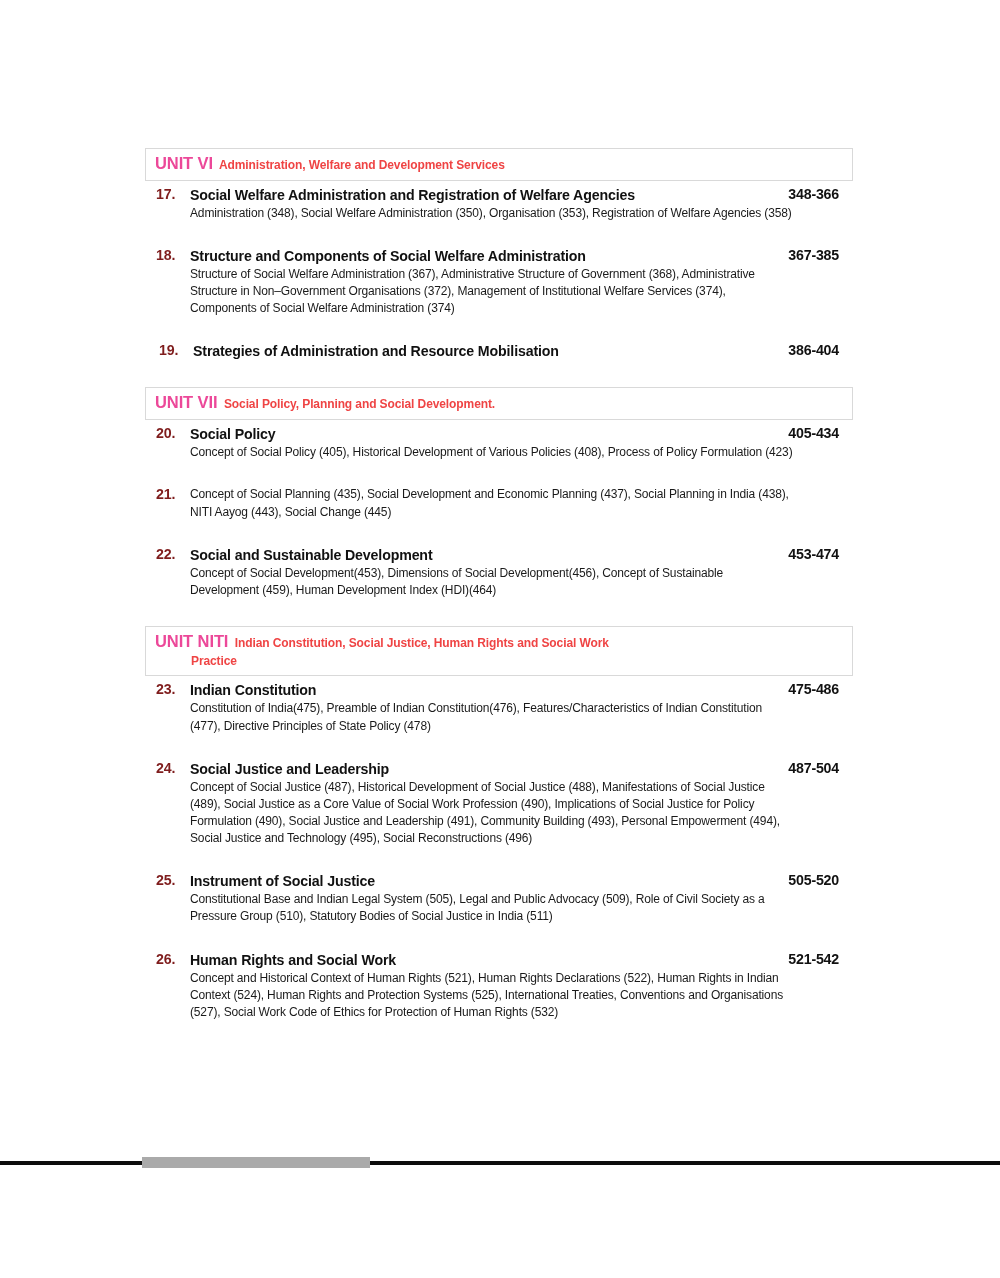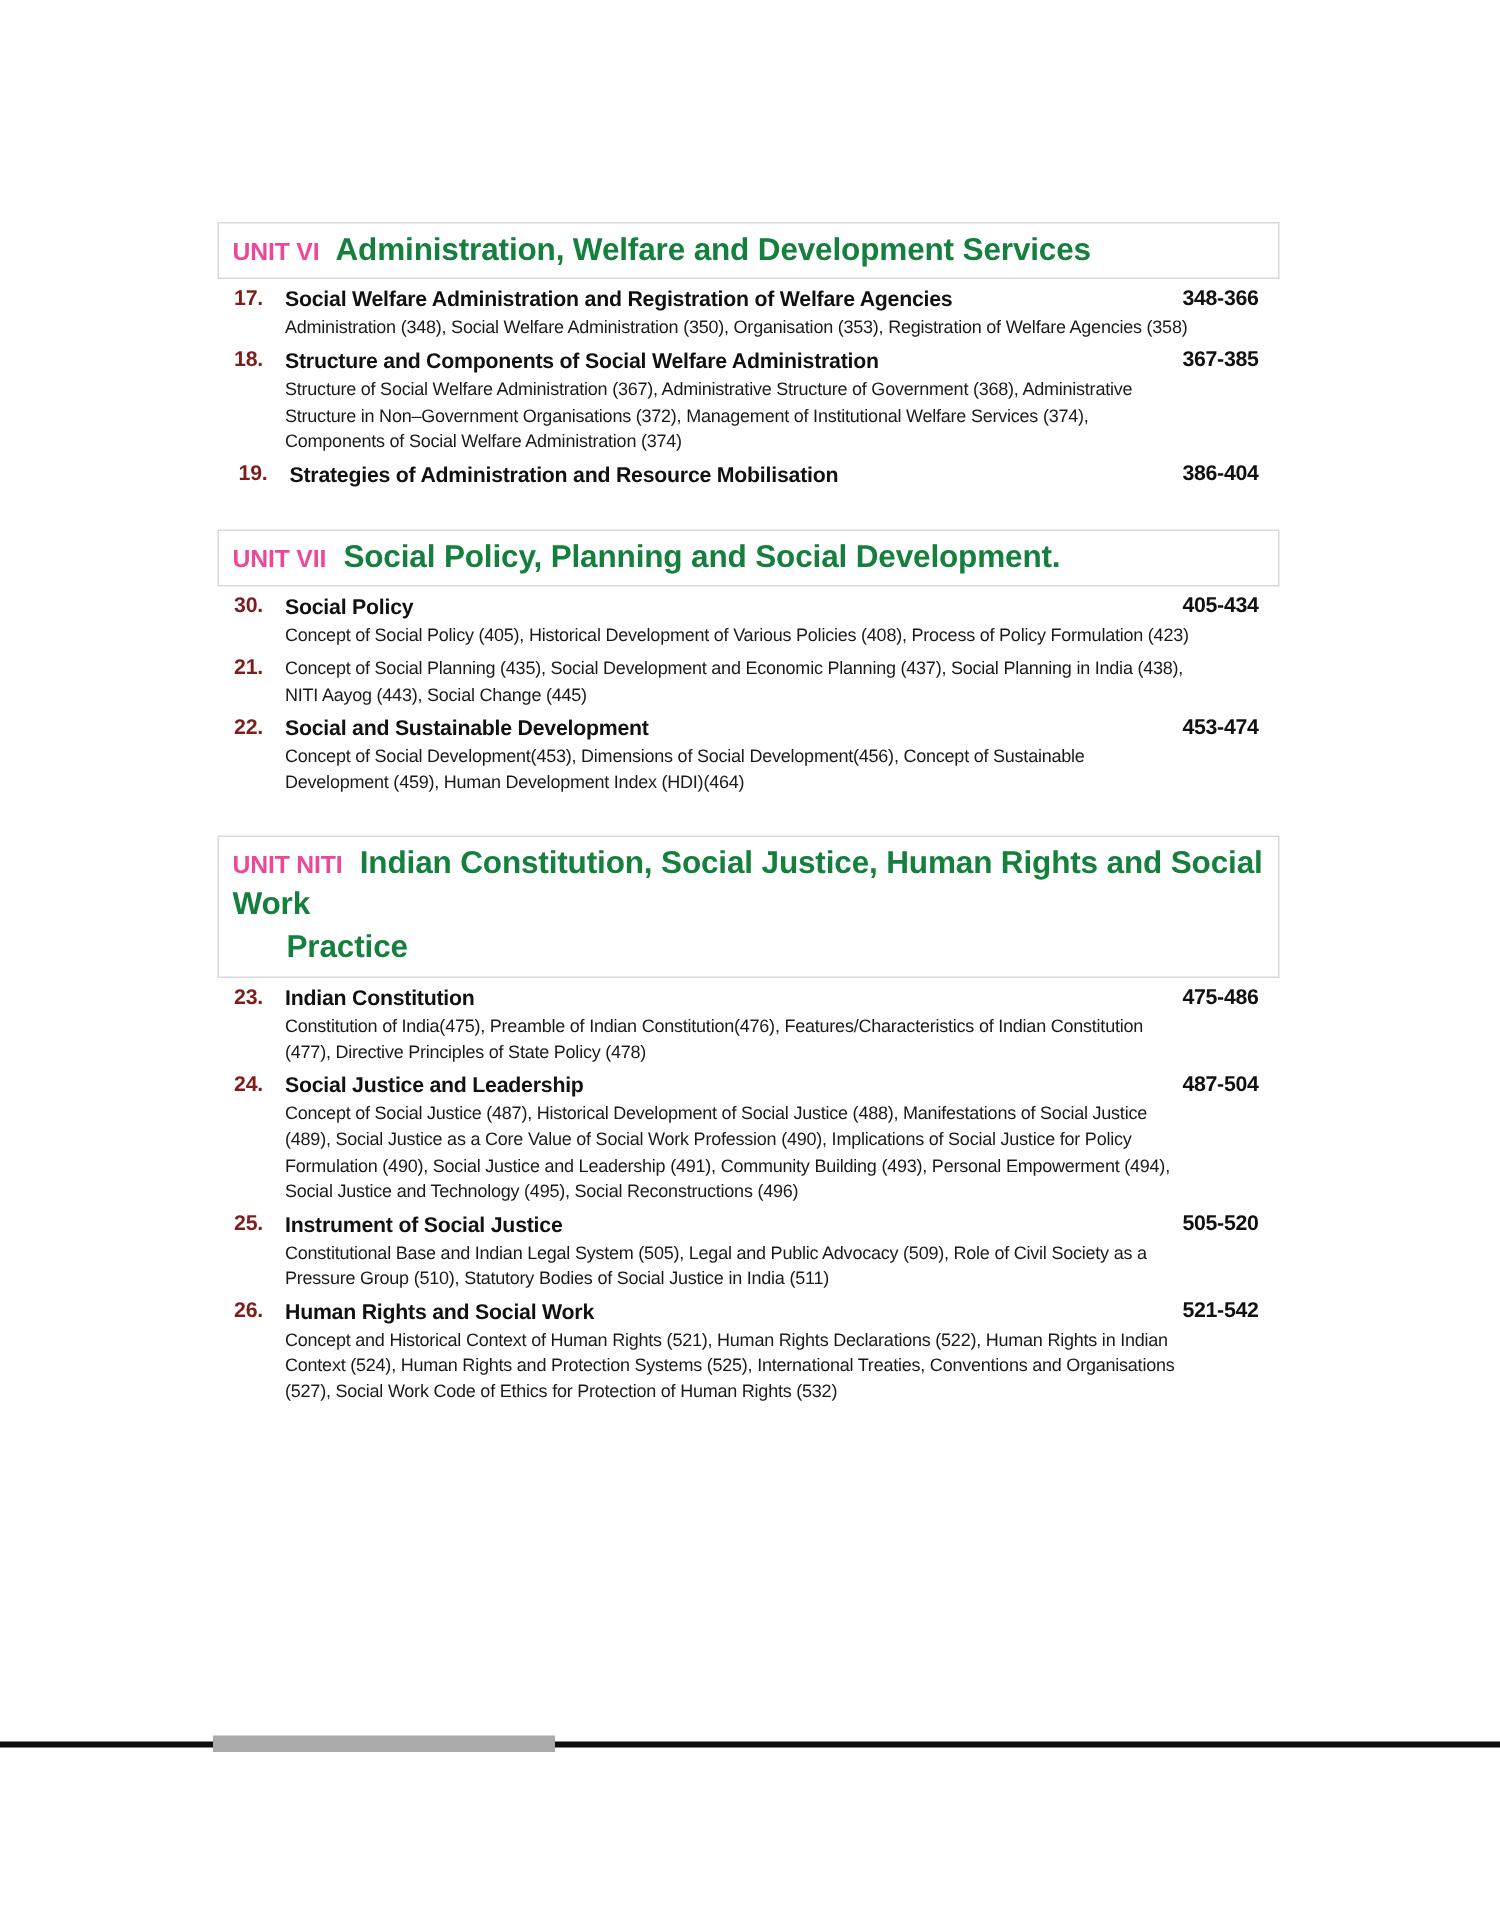--- a/index.html
+++ b/index.html
@@ -46,34 +46,34 @@
   }
   .unit-label {
     font-weight: bold;
     font-size: 16.5px;
     color: #ec4899;
     letter-spacing: -0.1px;
     white-space: nowrap;
   }
   .unit-title {
     font-weight: bold;
-    font-size: 21px;
-    color: #15803d;
+    font-size: 12px;
+    color: #ef4444;
     letter-spacing: -0.1px;
   }
   .unit-title .wrap-indent {
     display: block;
     padding-left: 36px;
     margin-top: 1px;
   }
 
   
   .entry {
     position: relative;
-    margin-top: 5px;
+    margin-top: 25px;
     padding-left: 45px;
     padding-right: 0;
   }
   .entry.first-in-unit {
     margin-top: 5px;
   }
   .entry.nudge {
     padding-left: 48px;
   }
 
@@ -189,21 +189,21 @@
         </span>
       </div>
     </section>
 
     <section class="unit-group">
       <div class="unit-box">
         <span class="unit-label">UNIT VII</span><span class="unit-title">&nbsp; <span>Social Policy, Planning and Social Development.</span></span>
       </div>
 
       <div class="entry first-in-unit">
-        <span class="entry-num">30.</span>
+        <span class="entry-num">20.</span>
         <span class="entry-head">
           <span class="entry-title">Social Policy</span>
           <span class="entry-pages">405-434</span>
         </span>
         <span class="entry-desc">Concept of Social Policy (405), Historical Development of Various Policies (408), Process of Policy Formulation (423)</span>
       </div>
 
       <div class="entry">
         <span class="entry-num">21.</span>
         <span class="entry-desc">Concept of Social Planning (435), Social Development and Economic Planning (437), Social Planning in India (438), NITI Aayog (443),  Social Change (445)</span>

